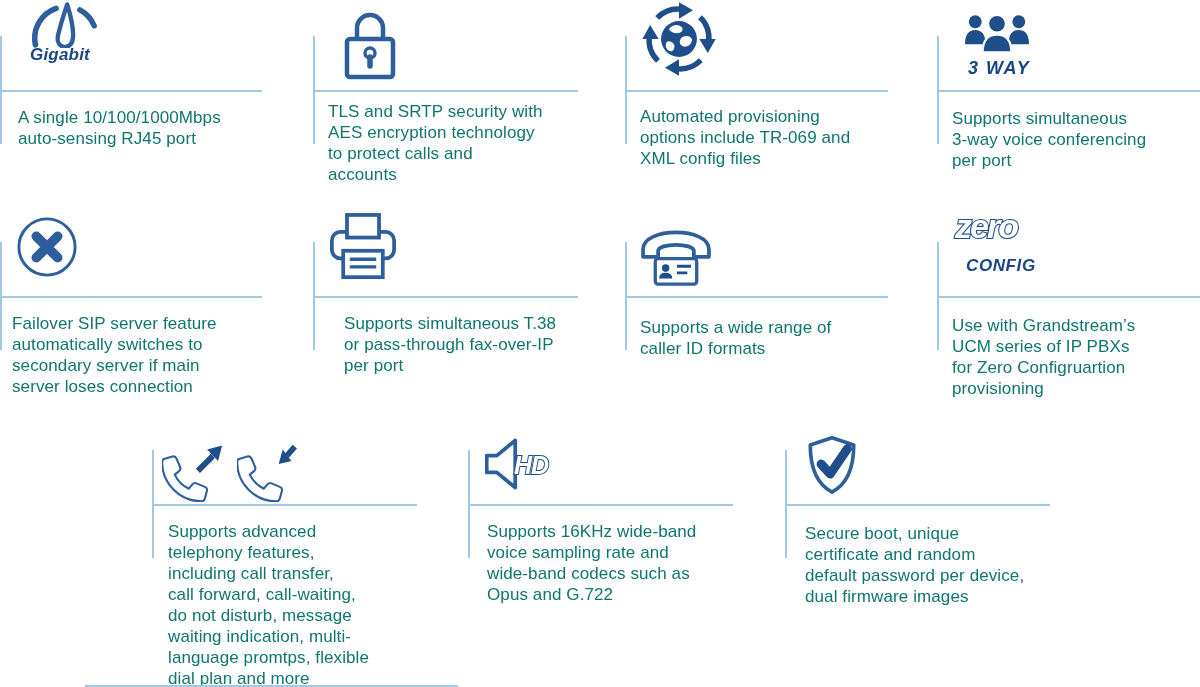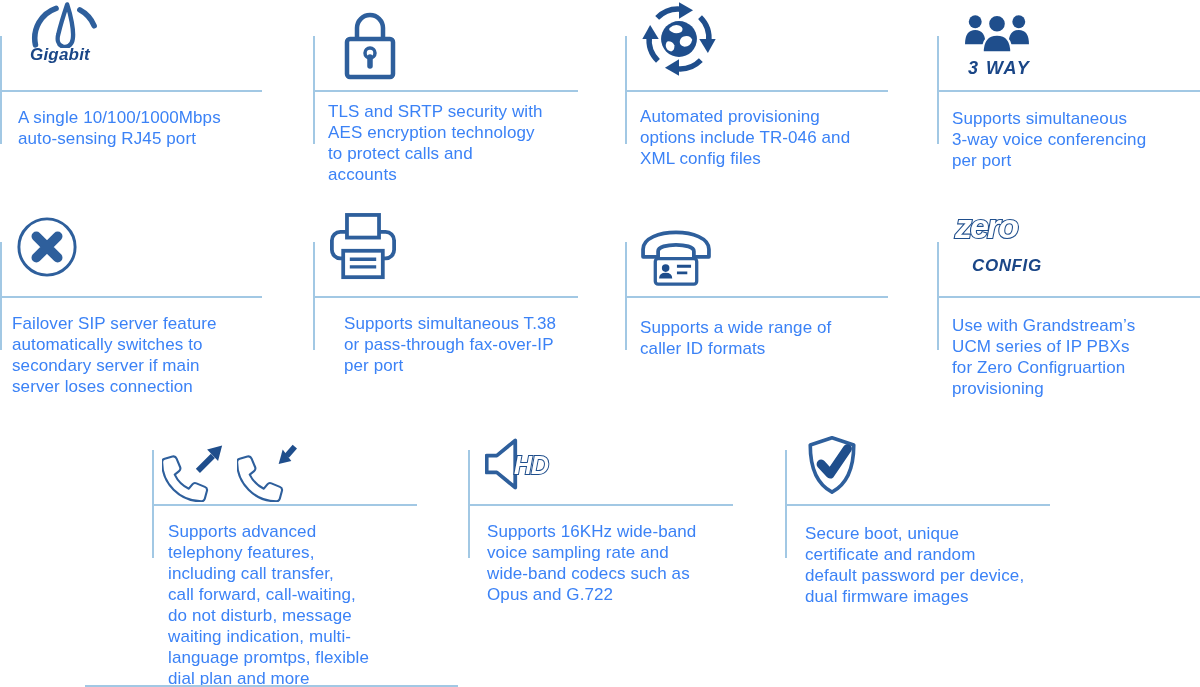--- a/index.html
+++ b/index.html
@@ -1,26 +1,26 @@
 <!DOCTYPE html>
 <html><head>
 <meta charset="utf-8">
 <style>
   html,body{margin:0;padding:0;background:#ffffff;width:1200px;height:687px;overflow:hidden;
     font-family:"Liberation Sans","DejaVu Sans",sans-serif;}
   .stage{position:relative;width:1200px;height:555px;background:#fff;}
   .vline{position:absolute;width:2px;height:108px;background:#a2c8e4;}
   .hline{position:absolute;height:2px;background:#a2c8e4;}
-  .ftext{position:absolute;color:#3b82f6;font-size:17px;line-height:21px;white-space:pre-line;
+  .ftext{position:absolute;color:#0f766e;font-size:17px;line-height:21px;white-space:pre-line;
     letter-spacing:0.1px;}
   .icon{position:absolute;}
   .brandlabel{position:absolute;color:#1a4687;font-weight:bold;font-style:italic;}
   .lbl-gigabit{font-size:17px;letter-spacing:0.2px;}
   .lbl-3way{font-size:18px;letter-spacing:1.5px;}
-  .lbl-config{font-size:17px;letter-spacing:0.6px;margin-left:6px;}
+  .lbl-config{font-size:17px;letter-spacing:0.6px;}
   svg{display:block;}
 </style>
 </head>
 <body>
 
 <div class="stage">
 
   <div>
     <div class="vline" style="left:0;top:36px"></div>
     <div class="hline" style="left:0;top:90px;width:262px"></div>
@@ -74,21 +74,21 @@
           <path d="M22,23 A38,38 0 0 1 54,12" fill="none" stroke="#1f4e8c" stroke-width="7"></path>
           <polygon points="50,3 68,13 50,24" fill="#1f4e8c"></polygon>
         </g>
         <circle cx="50" cy="50" r="23" fill="#1f4e8c"></circle>
         <path d="M38,36 q6,-6 13,-3 q6,3 2,8 q-7,3 -12,0 q-5,-2 -3,-5 z" fill="#ffffff"></path>
         <path d="M55,47 q9,-3 12,4 q-2,9 -10,9 q-6,-1 -6,-6 q0,-5 4,-7 z" fill="#ffffff"></path>
         <path d="M36,53 q6,0 8,5 q1,6 -4,8 q-6,-1 -7,-7 q0,-5 3,-6 z" fill="#ffffff"></path>
       </svg>
     </div>
     <div class="ftext" style="left:640px;top:106px;width:255px">Automated provisioning
-options include TR-046 and
+options include TR-069 and
 XML config files</div>
   </div>
 
   <div>
     <div class="vline" style="left:937px;top:36px"></div>
     <div class="hline" style="left:937px;top:90px;width:263px"></div>
     <div class="icon" style="left:963px;top:12px">
       <svg width="68" height="48" viewBox="0 0 100 68">
         <circle cx="18" cy="13" r="9.5" fill="#1f4e8c"></circle>
         <path d="M3,46 Q3,25 18,25 Q33,25 33,46 Z" fill="#1f4e8c"></path>

